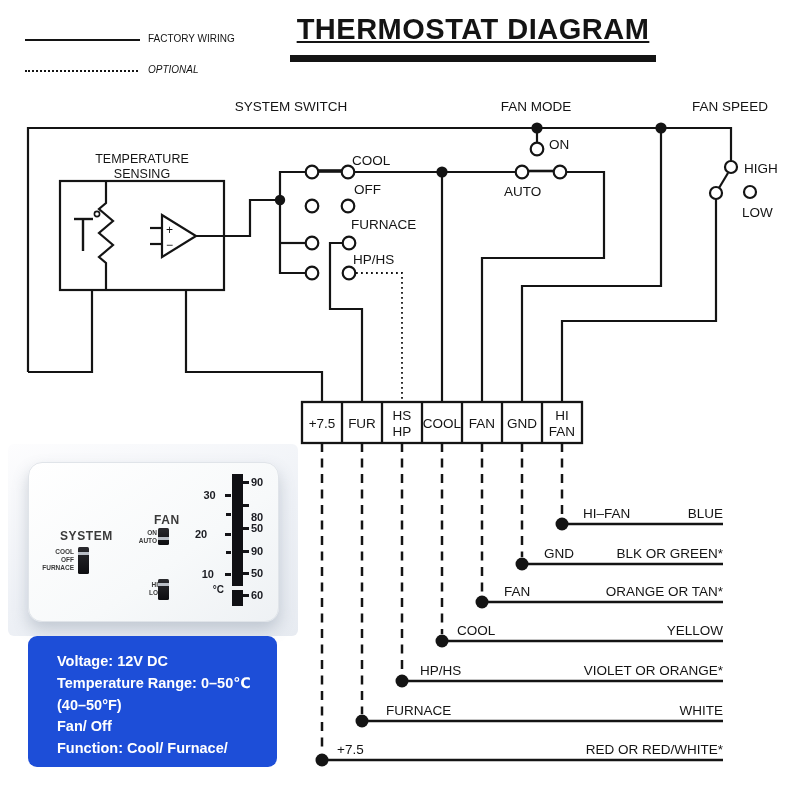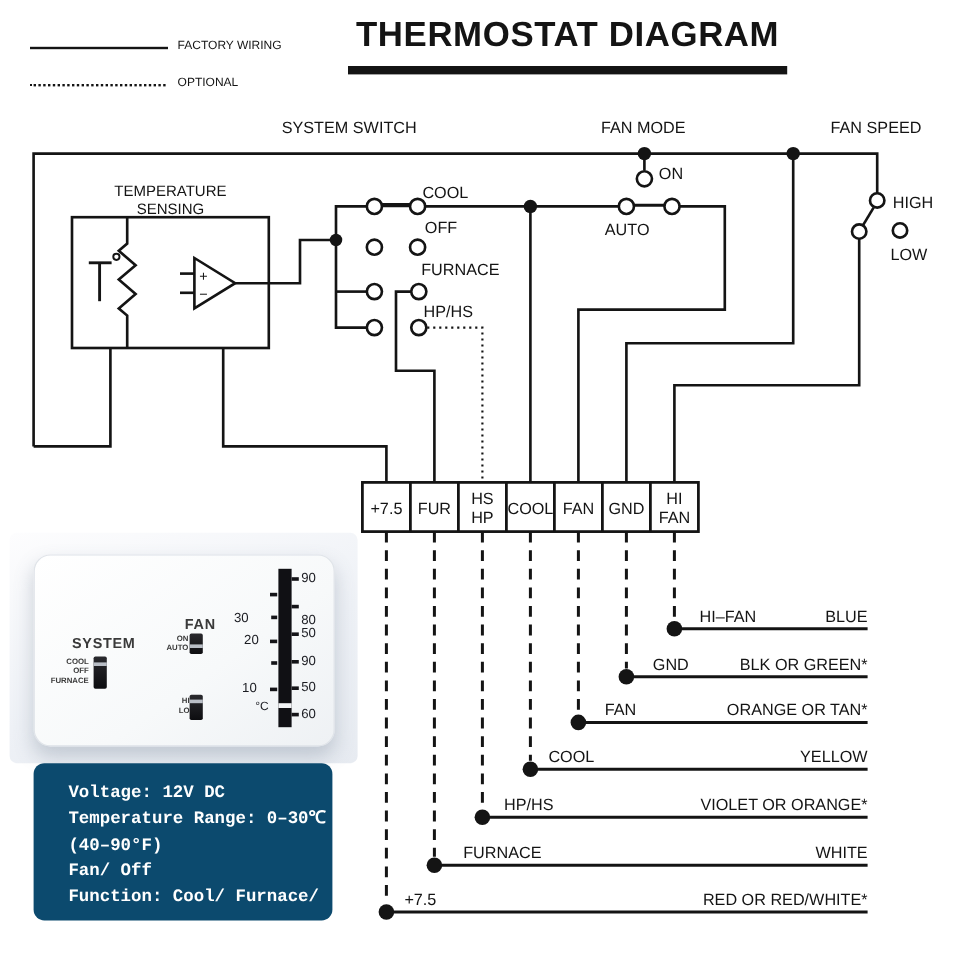--- a/index.html
+++ b/index.html
@@ -1,59 +1,59 @@
 <!DOCTYPE html>
 <html><head>
 <meta charset="utf-8">
 <style>
   html,body{margin:0;padding:0;background:#fff;}
   #stage{position:relative;width:800px;height:800px;background:#fff;overflow:hidden;
          font-family:"Liberation Sans","DejaVu Sans",sans-serif;color:#111;}
   .abs{position:absolute;}
   
   #title{left:250px;top:13px;width:446px;text-align:center;font-size:29px;font-weight:700;
-         letter-spacing:.5px;color:#141414;}
+         letter-spacing:.5px;color:#141414;text-decoration:underline;}
   #title-bar{left:290px;top:55px;width:366px;height:7px;background:#141414;}
   .legend-line-solid{left:25px;top:39px;width:115px;border-top:2.5px solid #141414;}
   .legend-line-dotted{left:25px;top:70px;width:113px;border-top:2.5px dotted #141414;}
   .legend-label{font-size:10px;color:#141414;}
   
   text{font-family:"Liberation Sans","DejaVu Sans",sans-serif;fill:#141414;}
   .t13{font-size:13.5px;}
   .t12{font-size:12.5px;}
   .mid{text-anchor:middle;}
   .end{text-anchor:end;}
   
   #photo{left:8px;top:444px;width:290px;height:192px;border-radius:6px;
          background:linear-gradient(160deg,#fdfdfe 0%,#eef1f6 55%,#e7ebf1 100%);}
   #device{left:28px;top:462px;width:249px;height:158px;border-radius:14px;
           background:linear-gradient(145deg,#ffffff 0%,#f7f9fa 60%,#eef1f4 100%);
           border:1px solid #e0e4e9;box-shadow:0 8px 16px rgba(96,112,133,.30);}
   .dev-label{font-size:12px;font-weight:700;letter-spacing:.6px;color:#3a3a3a;}
   .dev-tiny{font-size:6.5px;font-weight:700;color:#3a3a3a;text-align:right;line-height:8px;}
   .slider{background:linear-gradient(180deg,#2a2a2e,#0d0d10);border-radius:1.5px;}
   .thumb{position:absolute;left:0;width:100%;height:3px;background:#b9bec6;}
-  .scale-num{font-size:11px;font-weight:400;color:#1b1c22;}
+  .scale-num{font-size:11px;font-weight:700;color:#1b1c22;}
   .tick{background:#141418;height:2.6px;}
   
   #info-box{left:28px;top:636px;width:249px;height:131px;border-radius:9px;
             box-sizing:border-box;padding:15px 10px 0 29px;}
   .info-line{color:#ffffff;font-size:14.5px;font-weight:700;line-height:21.8px;white-space:nowrap;}
 </style>
 </head>
 <body>
 
 <div id="stage">
 
   <div class="abs" id="title">THERMOSTAT DIAGRAM</div>
   <div class="abs" id="title-bar"></div>
   <div class="abs legend-line-solid"></div>
   <div class="abs legend-label" style="left:148px;top:33px;">FACTORY WIRING</div>
   <div class="abs legend-line-dotted"></div>
-  <div class="abs legend-label" style="left:148px;top:64px;">OPTIONAL</div>
+  <div class="abs legend-label" style="left:148px;top:64px;font-style:italic;">OPTIONAL</div>
 
   <svg class="abs" style="left:0;top:0;" width="800" height="800" viewBox="0 0 800 800">
 
     <g stroke="#141414" stroke-width="2.2" fill="none">
       <polyline points="28,372 28,128 731,128 731,161"></polyline>
       <polyline points="28,372 92,372 92,290"></polyline>
       <rect x="60" y="181" width="164" height="109"></rect>
 
       <g stroke-width="2.4">
         <line x1="83" y1="219" x2="83" y2="251"></line>
@@ -221,22 +221,22 @@
       <div class="abs dev-tiny" style="left:92px;top:118px;width:37px;">HI</div>
       <div class="abs dev-tiny" style="left:92px;top:126px;width:37px;">LO</div>
       <div class="abs slider" style="left:129px;top:116px;width:11px;height:21px;">
         <div class="thumb" style="top:4px;"></div>
       </div>
 
       <div class="abs" style="left:203px;top:11px;width:11px;height:132px;background:#101014;">
         <div class="abs" style="left:0;top:112px;width:11px;height:4px;background:#f2f3f5;"></div>
       </div>
 
-      <div class="abs scale-num" style="left:166px;top:26px;width:29px;text-align:left;margin-top:20px;">30</div>
-      <div class="abs scale-num" style="left:166px;top:65px;width:29px;text-align:center;">20</div>
+      <div class="abs scale-num" style="left:166px;top:26px;width:29px;text-align:center;">30</div>
+      <div class="abs scale-num" style="left:166px;top:65px;width:29px;text-align:left;">20</div>
       <div class="abs scale-num" style="left:156px;top:105px;width:29px;text-align:right;">10</div>
       <div class="abs scale-num" style="left:166px;top:121px;width:29px;text-align:right;font-size:10px;">°C</div>
       <div class="abs tick" style="left:196px;top:31px;width:6px;"></div>
       <div class="abs tick" style="left:196px;top:70px;width:6px;"></div>
       <div class="abs tick" style="left:196px;top:110px;width:6px;"></div>
       <div class="abs tick" style="left:197px;top:50px;width:5px;"></div>
       <div class="abs tick" style="left:197px;top:88px;width:5px;"></div>
 
       <div class="abs scale-num" style="left:222px;top:13px;">90</div>
       <div class="abs scale-num" style="left:222px;top:48px;">80</div>
@@ -246,21 +246,21 @@
       <div class="abs scale-num" style="left:222px;top:126px;">60</div>
       <div class="abs tick" style="left:214px;top:18px;width:6px;"></div>
       <div class="abs tick" style="left:214px;top:41px;width:6px;"></div>
       <div class="abs tick" style="left:214px;top:64px;width:6px;"></div>
       <div class="abs tick" style="left:214px;top:87px;width:6px;"></div>
       <div class="abs tick" style="left:214px;top:109px;width:6px;"></div>
       <div class="abs tick" style="left:214px;top:131px;width:6px;"></div>
     </div>
   </div>
 
-  <div class="abs" id="info-box" style="background: #0c4a6e; font-family: Liberation Mono, monospace;">
+  <div class="abs" id="info-box" style="background: #1d4ed8;">
     <div class="info-line">Voltage: 12V DC</div>
-    <div class="info-line">Temperature Range: 0–30℃</div>
-    <div class="info-line">(40–90°F)</div>
+    <div class="info-line">Temperature Range: 0–50℃</div>
+    <div class="info-line">(40–50°F)</div>
     <div class="info-line">Fan/ Off</div>
     <div class="info-line">Function: Cool/ Furnace/</div>
   </div>
 
 </div>
 
 </body></html>

